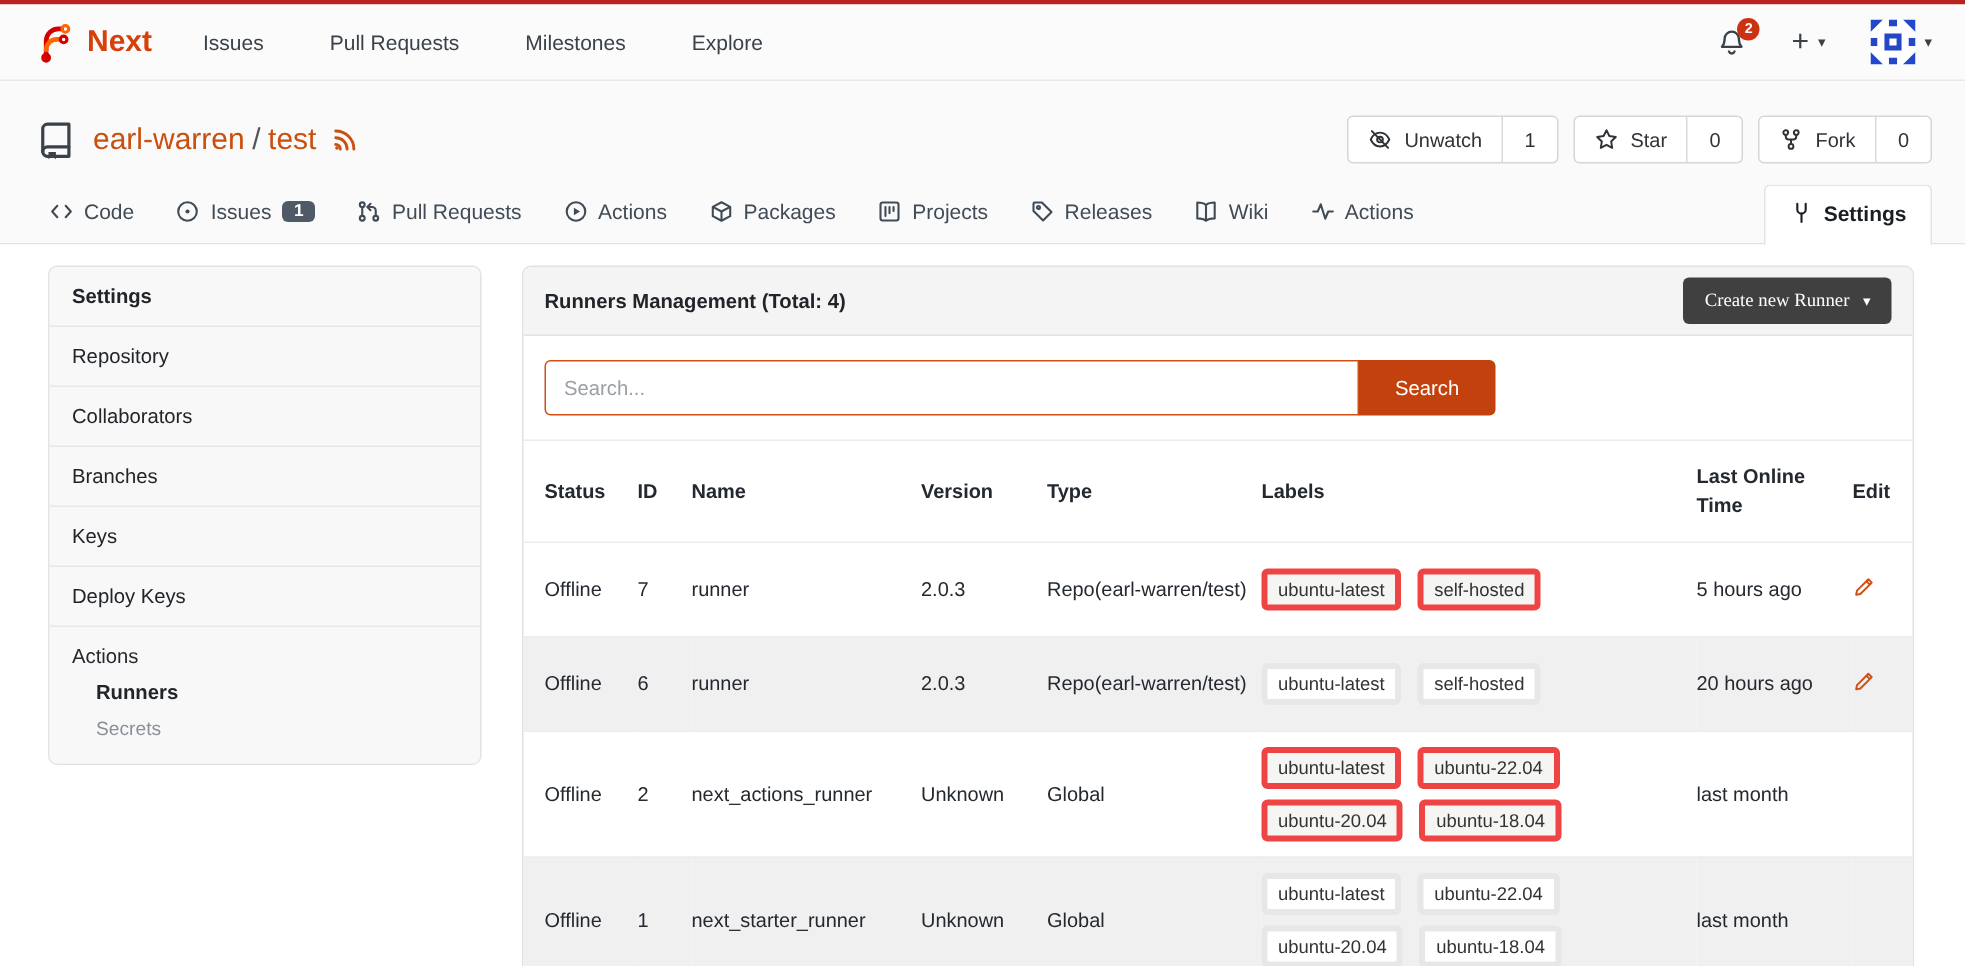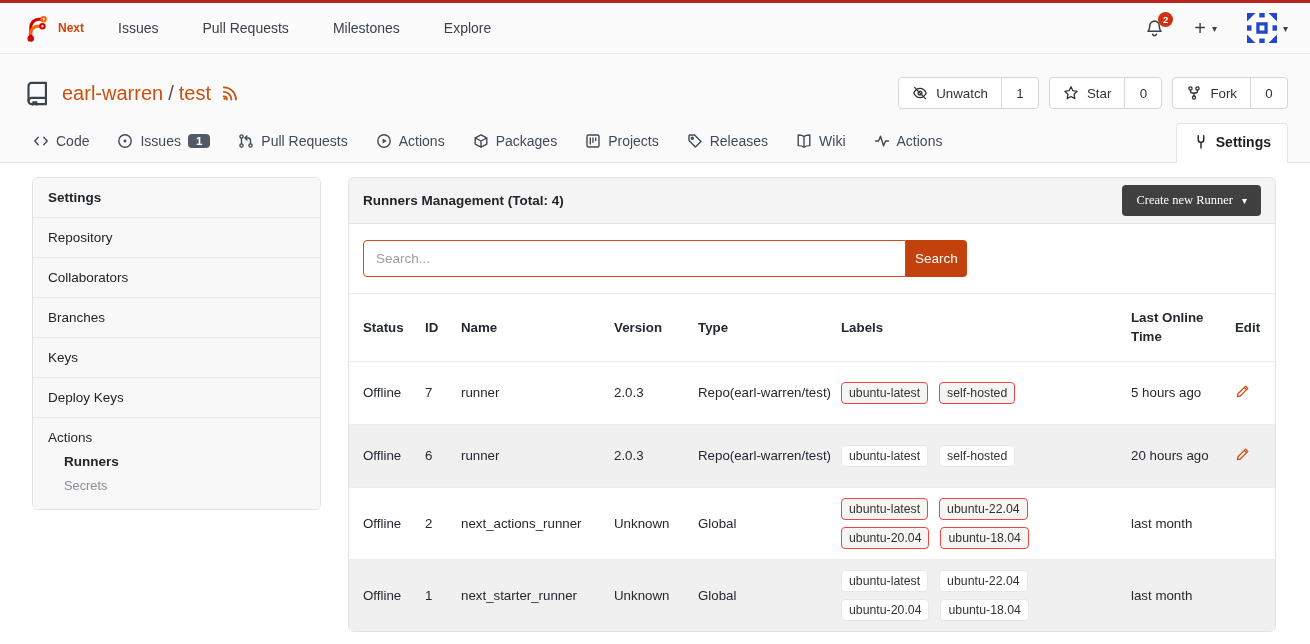--- a/index.html
+++ b/index.html
@@ -10,21 +10,21 @@
   }
   .topline { height:3px; background:#b9231f; }
   svg.ic { flex:0 0 auto; }
 
   
   .navbar {
     height:51px; display:flex; align-items:center;
     background:#fbfbfb; border-bottom:1px solid #e9e9e9; padding:0 22px;
   }
   .brand { display:flex; align-items:center; gap:8px; margin-right:34px; }
-  .brand-name { font-size:12px; font-weight:700; color:#d6400a;text-align:center; }
+  .brand-name { font-size:20px; font-weight:700; color:#d6400a;text-align:center; }
   .nav-link { font-size:14px; color:#3a4149; margin-right:44px; cursor:pointer; text-decoration:none; }
   .nav-right { margin-left:auto; display:flex; align-items:center; gap:30px; }
   .bell-wrap { position:relative; color:#3a4149; display:flex; }
   .noti-badge {
     position:absolute; top:-7px; right:-9px; background:#cc3211; color:#fff;
     min-width:15px; height:15px; border-radius:50%; font-size:9.5px; font-weight:700;
     display:flex; align-items:center; justify-content:center; padding:0 3px;
   }
   .plus-group, .avatar-group { display:flex; align-items:center; gap:6px; color:#3a4149; cursor:pointer; }
   .plus-sign { font-size:20px; line-height:1; }
@@ -95,34 +95,34 @@
   }
   .create-btn .caret { color:#fff; }
   .search-row { padding:16px 14px; display:flex; border-bottom:1px solid #ececec; }
   .search-input {
     width:543px; height:37px; border:1.5px solid #cf4f15; border-radius:4px 0 0 4px;
     padding:0 12px; font-size:13.5px; font-family:inherit; color:#212529; outline:none;
   }
   .search-input::placeholder { color:#9aa0a6; }
   .search-btn {
     height:37px; background:#c2410c; color:#fff; border:none; border-radius:0 4px 4px 0;
-    padding:0 9px; font-size:13.5px; font-family:inherit; cursor:pointer;
+    padding:0 24px; font-size:13.5px; font-family:inherit; cursor:pointer;
   }
 
   table.runners { width:100%; border-collapse:collapse; table-layout:fixed; font-size:13.3px; color:#24292f; }
   .runners th {
     text-align:left; font-weight:700; padding:14px 8px 14px 0; line-height:1.45; vertical-align:middle;
   }
   .runners td { padding:10px 8px 10px 0; vertical-align:middle; height:63px; }
   .runners th:first-child, .runners td:first-child { padding-left:14px; }
   .runners tbody tr { border-top:1px solid #ececec; }
   .runners tbody tr:nth-child(even) { background:#f0f0f0; }
   .labels { display:flex; flex-wrap:wrap; gap:7px 11px; max-width:205px; align-items:center; }
   .label-badge {
-    background:#f5f5f4; border:1px solid #ef4444; border-radius:4px;
+    background:#f5f5f4; border:4px solid #ef4444; border-radius:4px;
     padding:3px 7px; font-size:12.3px; color:#333; white-space:nowrap;
   }
   .runners tbody tr:nth-child(even) .label-badge { background:#fff; border-color:#e7e7e7; }
   .edit-cell { color:#cf4f15; }
   .edit-cell svg { cursor:pointer; }
 </style>
 </head>
 <body>
 
 <div class="topline"></div>

